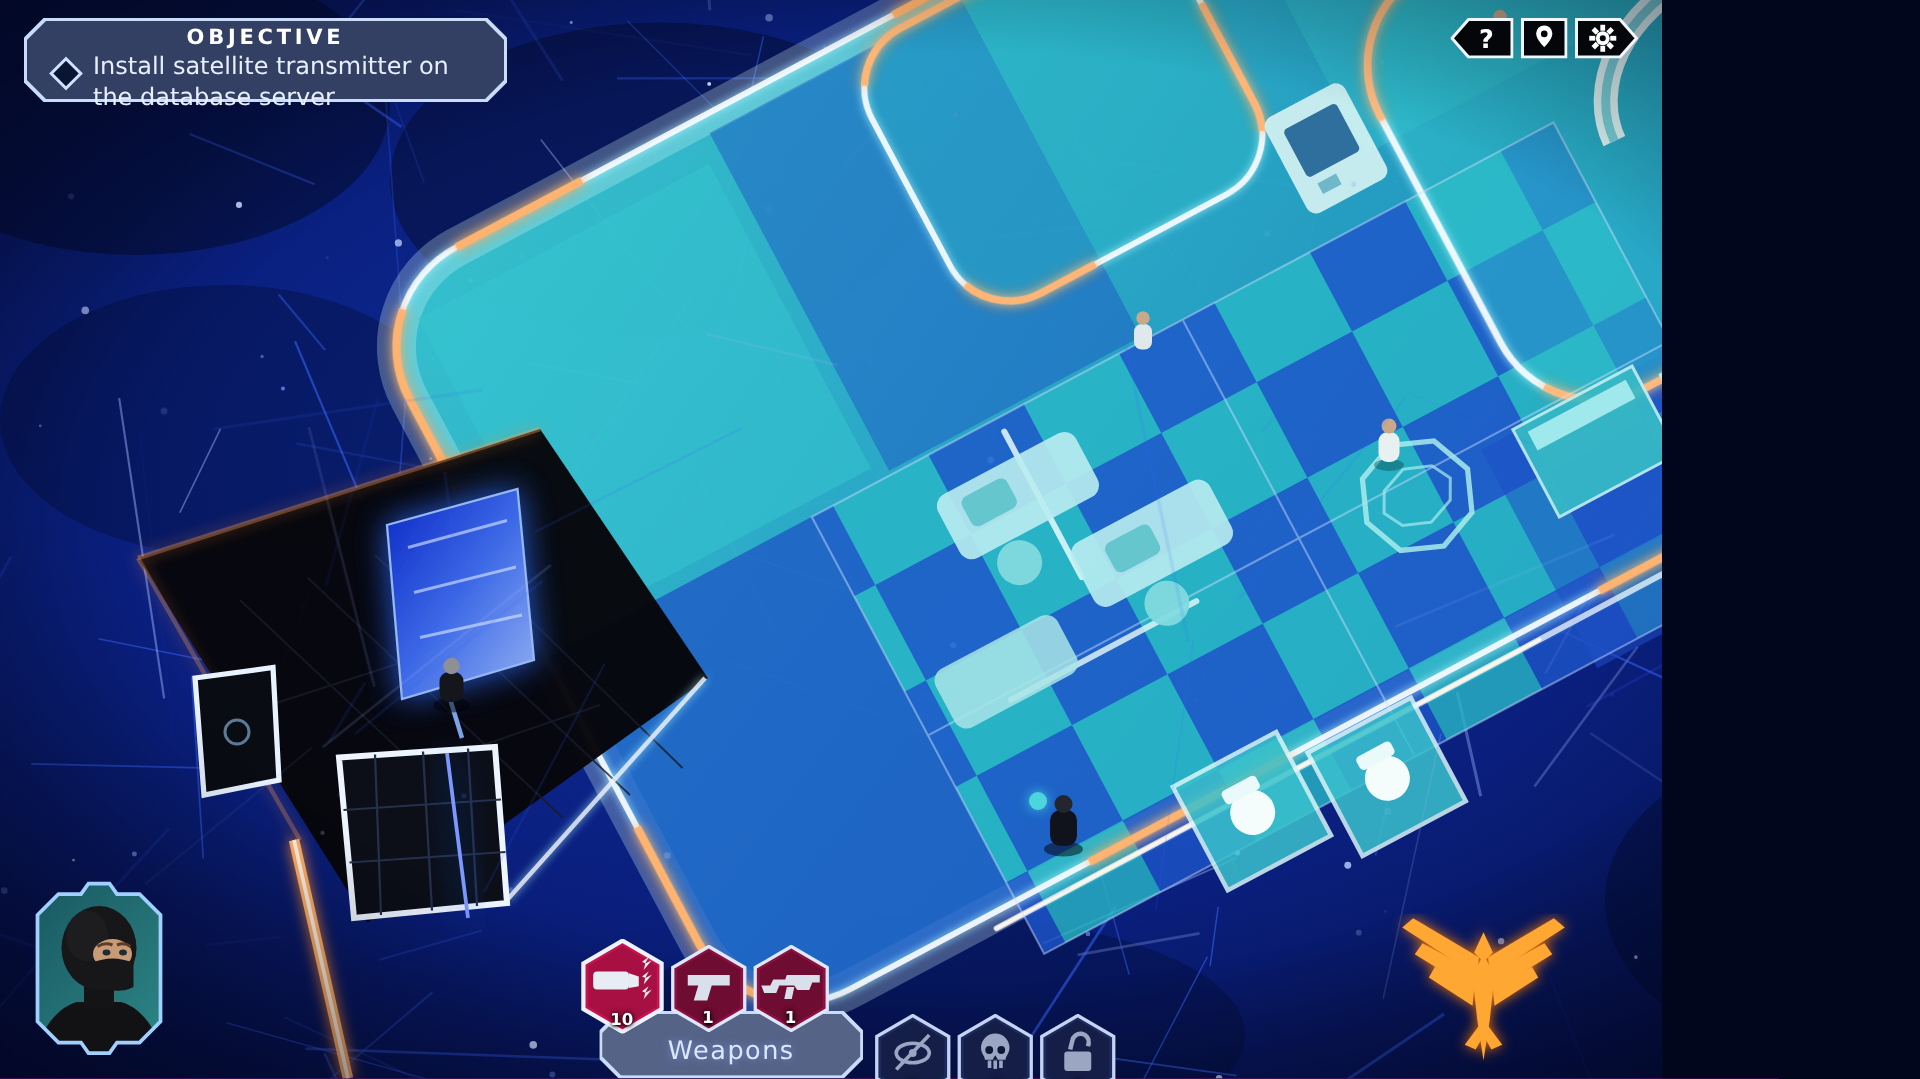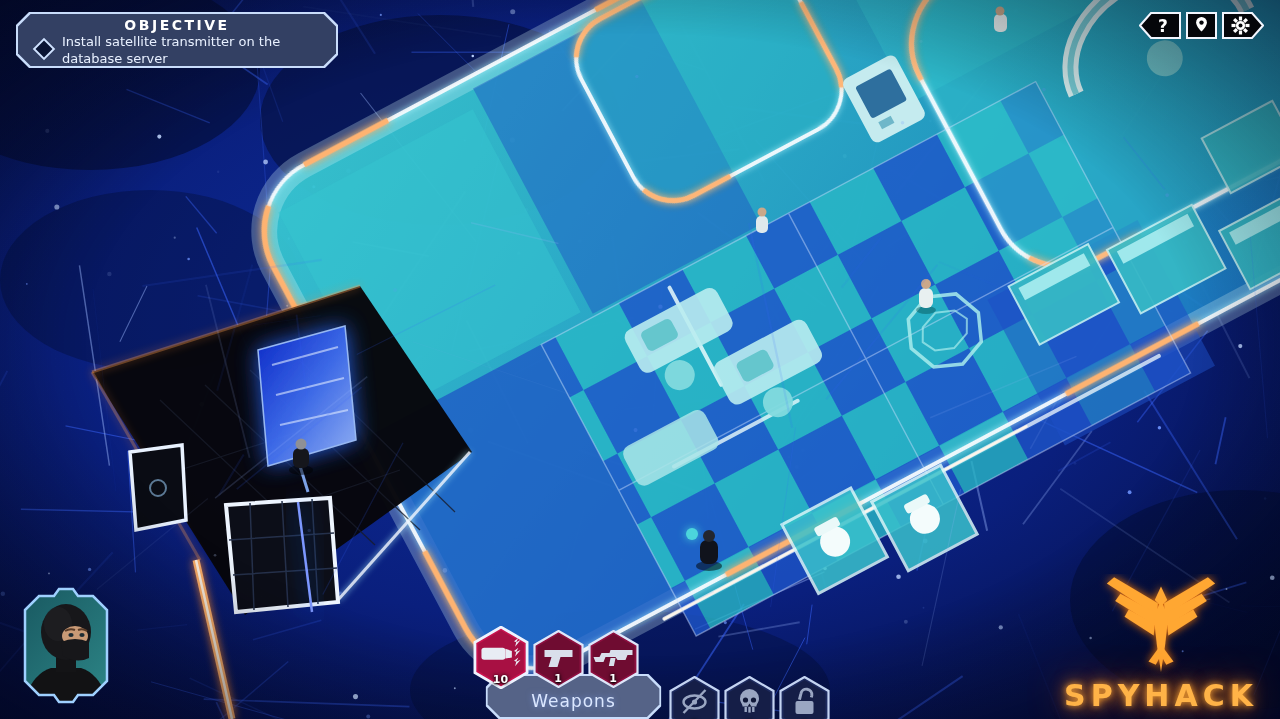--- a/index.html
+++ b/index.html
@@ -1,33 +1,33 @@
 <!DOCTYPE html>
 <html><head>
 <meta charset="utf-8">
 <style>
   html,body{margin:0;padding:0;background:#02061c;}
-  .stage{position:relative;width:1280px;height:719px;overflow:hidden;
+  .stage{position:relative;width:1108px;height:719px;overflow:hidden;
          font-family:"DejaVu Sans",sans-serif;background:#a21caf;}
   .stage svg.scene{position:absolute;inset:0;display:block;}
 
   
   .cham{position:absolute;}
   .cham .bord,.cham .fill{position:absolute;inset:0;
      clip-path:polygon(13px 0,calc(100% - 13px) 0,100% 13px,100% calc(100% - 13px),
                        calc(100% - 13px) 100%,13px 100%,0 calc(100% - 13px),0 13px);}
   .cham .bord{background:#c9ddfb;}
   .cham .fill{inset:1.8px;background:rgba(9,19,56,.78);}
 
   
   .objective{left:16px;top:12px;width:322px;height:56px;z-index:40;}
   .objective .content{position:absolute;inset:0;z-index:2;}
   .obj-title{margin-top:5px;text-align:center;color:#ffffff;font-weight:bold;
              font-size:14px;letter-spacing:2.5px;}
-  .obj-desc{margin:1px 10px 0 46px;color:#e8f0ff;font-size:13px;line-height:1.3;}
+  .obj-desc{margin:1px 10px 0 46px;color:#e8f0ff;font-size:16px;line-height:1.3;}
   .obj-diamond{position:absolute;left:20px;top:29px;width:12px;height:12px;
                border:2px solid #cfe2ff;background:#0a1433;transform:rotate(45deg);}
 
   
   .topbar{position:absolute;top:12px;right:16px;display:flex;gap:5px;z-index:40;}
   .tb-btn{position:relative;width:42px;height:27px;cursor:pointer;}
   .tb-btn.sq{width:31px;}
   .tb-btn svg{display:block;}
 
   
@@ -679,16 +679,15 @@
         </g>
       </defs>
       <use href="#wingL"></use>
       <use href="#wingL" transform="translate(140,0) scale(-1,1)"></use>
       <path d="M70 12 L76 25 L70 31 L64 25 Z"></path>
       <path d="M70 26 L77 40 L74 68 L70 94 L66 68 L63 40 Z"></path>
       <path d="M70 68 L82 84 L75 87 L70 78 Z"></path>
       <path d="M70 68 L58 84 L65 87 L70 78 Z"></path>
     </g>
   </svg>
-  <div class="logo-text">SPYHACK</div>
 </div>
 
 </div>
 
 </body></html>

